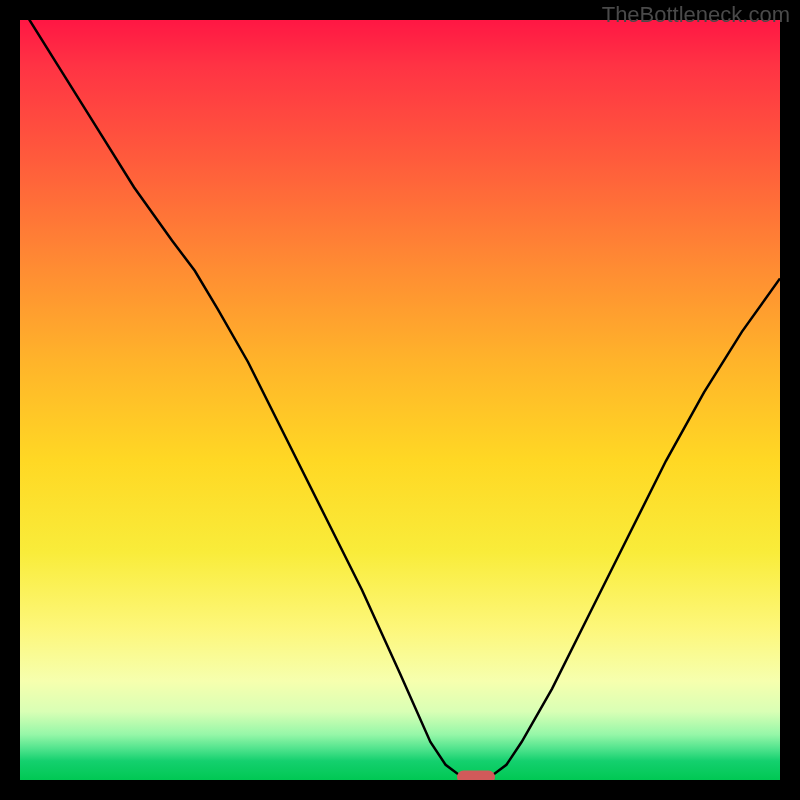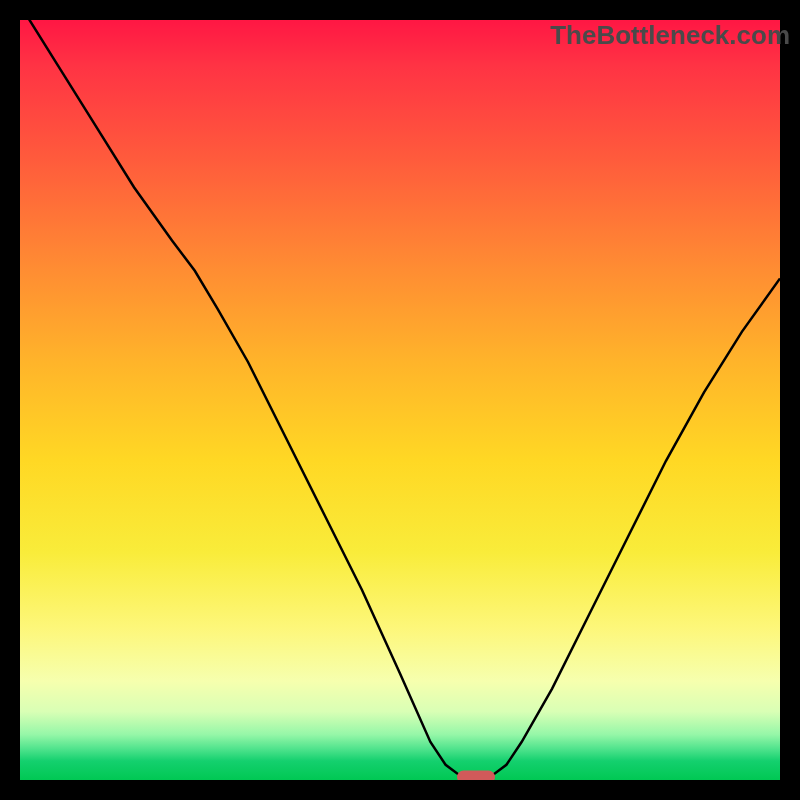--- a/index.html
+++ b/index.html
@@ -6,25 +6,25 @@
     margin: 0;
     padding: 0;
     width: 800px;
     height: 800px;
     background: #000;
     position: relative;
     font-family: Arial, Helvetica, sans-serif;
   }
   .attribution {
     position: absolute;
-    top: 20px;
+    top: 2px;
     right: 10px;
     color: #4a4a4a;
-    font-size: 26px;
-    font-weight: bold;
+    font-size: 22px;
+    font-weight: normal;
     z-index: 10;
   }
   .plot-area {
     position: absolute;
     left: 20px;
     top: 20px;
     width: 760px;
     height: 760px;
     overflow: hidden;
   }

